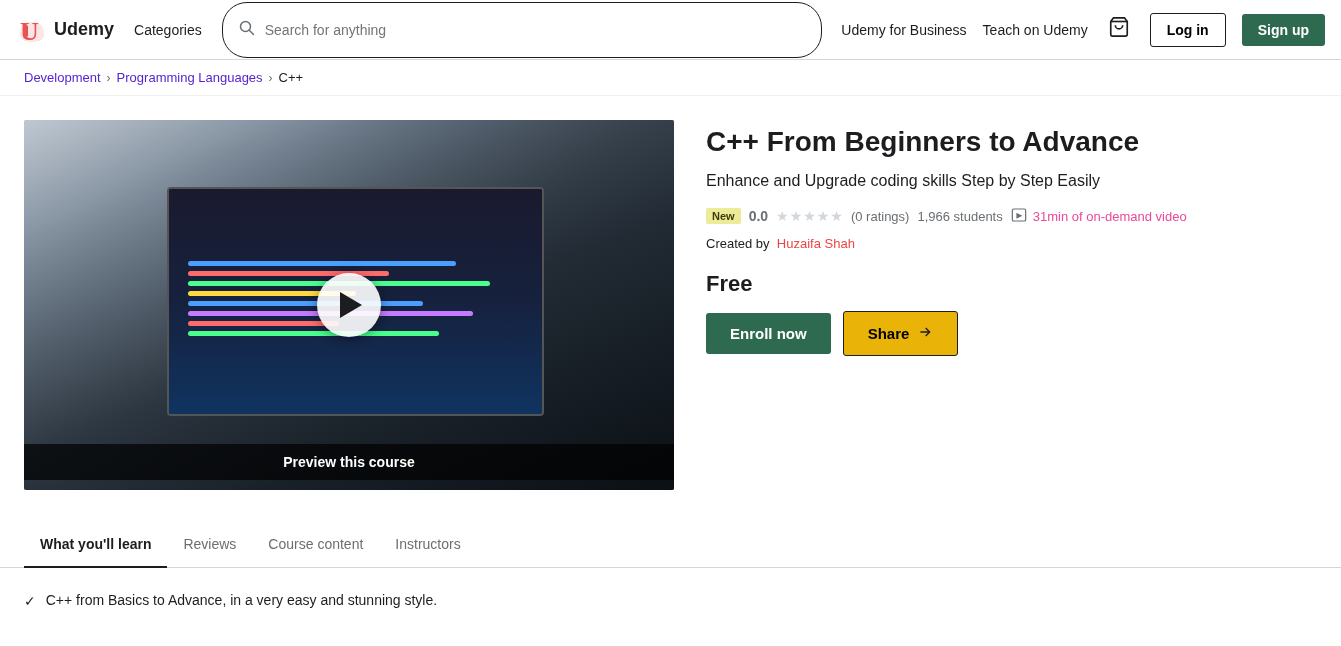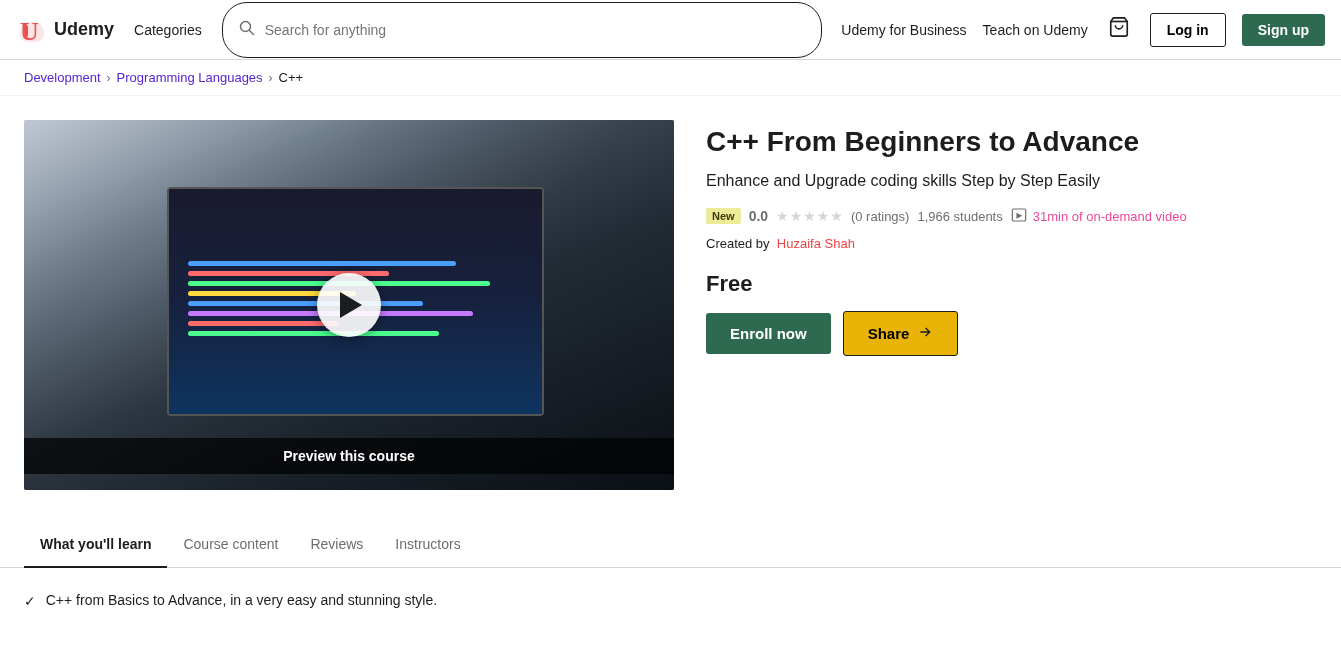--- a/index.html
+++ b/index.html
@@ -189,21 +189,21 @@
     .play-triangle {
       width: 0;
       height: 0;
       border-style: solid;
       border-width: 13px 0 13px 22px;
       border-color: transparent transparent transparent #1c1d1f;
       margin-left: 4px;
     }
     .preview-label {
       position: absolute;
-      bottom: 16px;
+      bottom: 10px;
       left: 0;
       right: 0;
       background: rgba(0,0,0,0.7);
       color: #fff;
       text-align: center;
       padding: 10px;
       font-size: 14px;
       font-weight: 600;
     }
 
@@ -485,22 +485,22 @@
         </span>
       </button>
     </div>
   </div>
 
 </div>
 
 <div class="tabs-section">
   <div class="tabs-row">
     <div class="tab-item active">What you'll learn</div>
+    <div class="tab-item">Reviews</div>
     <div class="tab-item">Course content</div>
-    <div class="tab-item">Reviews</div>
     <div class="tab-item">Instructors</div>
   </div>
 </div>
 
 <div class="learn-section">
   <div class="learn-item">
     <span class="checkmark">✓</span>
     <span>C++ from Basics to Advance, in a very easy and stunning style.</span>
   </div>
 </div>

